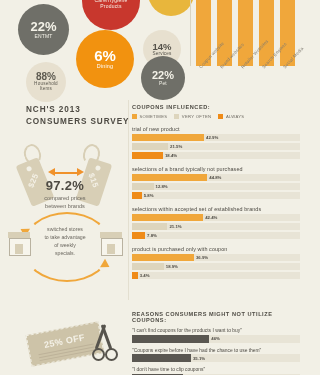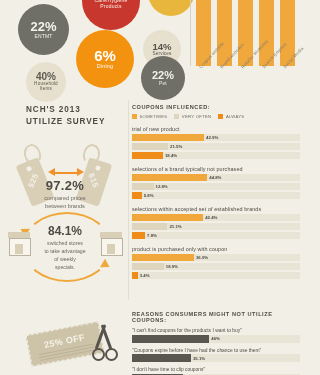--- a/index.html
+++ b/index.html
@@ -148,21 +148,21 @@
 <body>
 
 <div class="page">
 
   <div class="top">
     <div class="circle" id="c-entmt">
       <span class="pct">22%</span>
       <span class="lbl">ENTMT</span>
     </div>
     <div class="circle" id="c-house">
-      <span class="pct">40%</span>
+      <span class="pct">88%</span>
       <span class="lbl" id="house-lbl">Household<br>Items</span>
     </div>
     <div class="circle" id="c-pers">
       <span class="lbl" id="pers-lbl">Personal<br>Care/Hygiene<br>Products</span>
     </div>
     <div class="circle" id="c-cloth">
       
     </div>
     <div class="circle" id="c-serv">
       <span class="pct">14%</span>
@@ -193,21 +193,21 @@
         <div class="tc-lab" style="left: 54px; top: 2px;">Retailer Websites</div>
         <div class="tc-lab" style="left: 75px; top: 2px;">Search Engines</div>
         <div class="tc-lab" style="left: 96px; top: 2px;">Social Media</div>
       </div>
   </div>
 
   <div class="vline"></div>
 
   <div class="nch">
     <div>NCH'S 2013</div>
-    <div>UTILIZE SURVEY</div>
+    <div>CONSUMERS SURVEY</div>
   </div>
 
   <div class="tags">
     <div class="tagstring" id="tagAs"></div>
     <div class="tag" id="tagA"></div>
     <div class="tagtxt" id="tagAt">$25</div>
     <div class="tagstring" id="tagBs"></div>
     <div class="tag" id="tagB"></div>
     <div class="tagtxt" id="tagBt">$15</div>
 
@@ -236,21 +236,20 @@
       <span class="body"></span>
       <span class="door"></span>
     </div>
     <div class="store" id="st2">
       <span class="roof"></span>
       <span class="body"></span>
       <span class="door"></span>
     </div>
 
     <div class="swtxt">
-      <div class="n">84.1%</div>
       <div class="t">
         <span>switched stores</span><br>
         <span>to take advantage</span><br>
         <span>of weekly</span><br>
         <span>specials.</span>
       </div>
     </div>
   </div>
 
   <div class="coupwrap">

